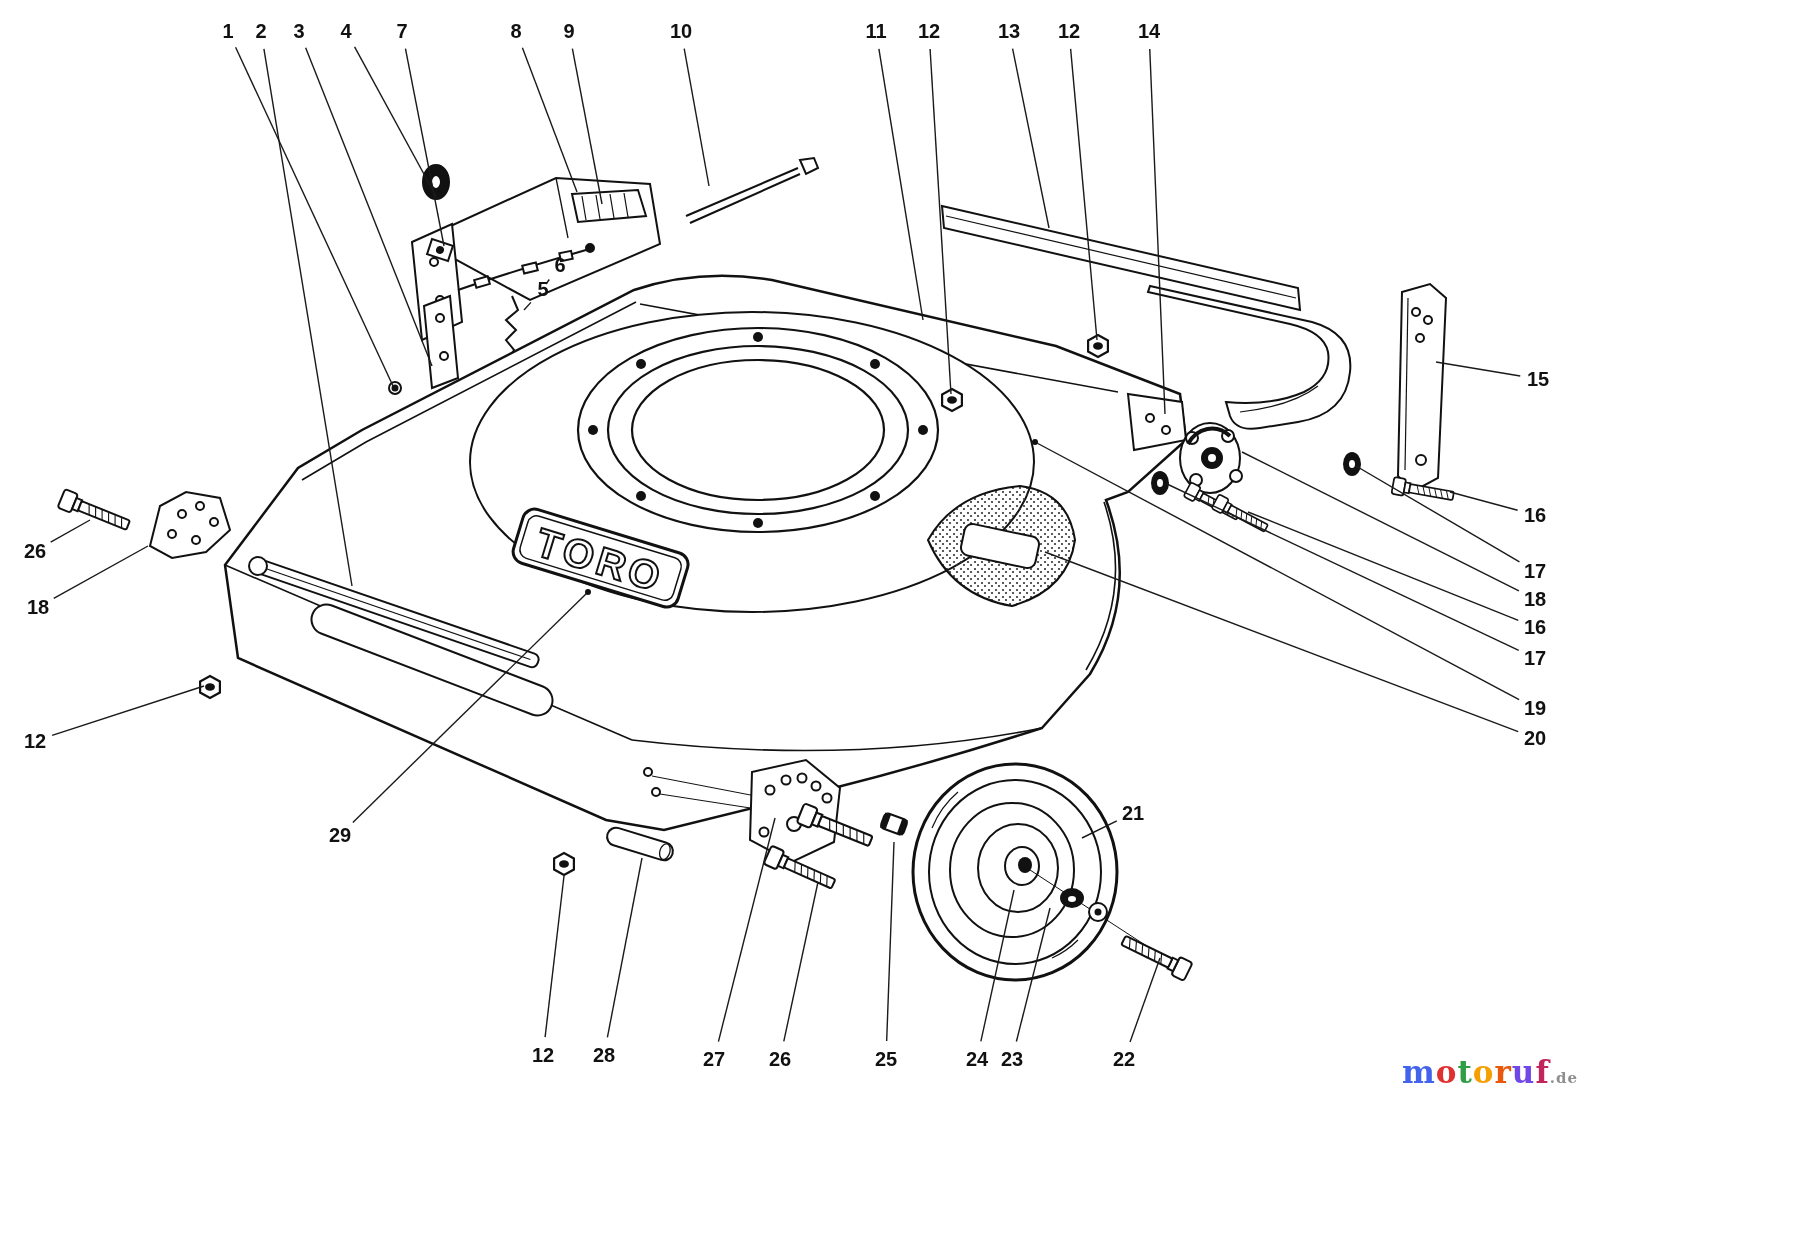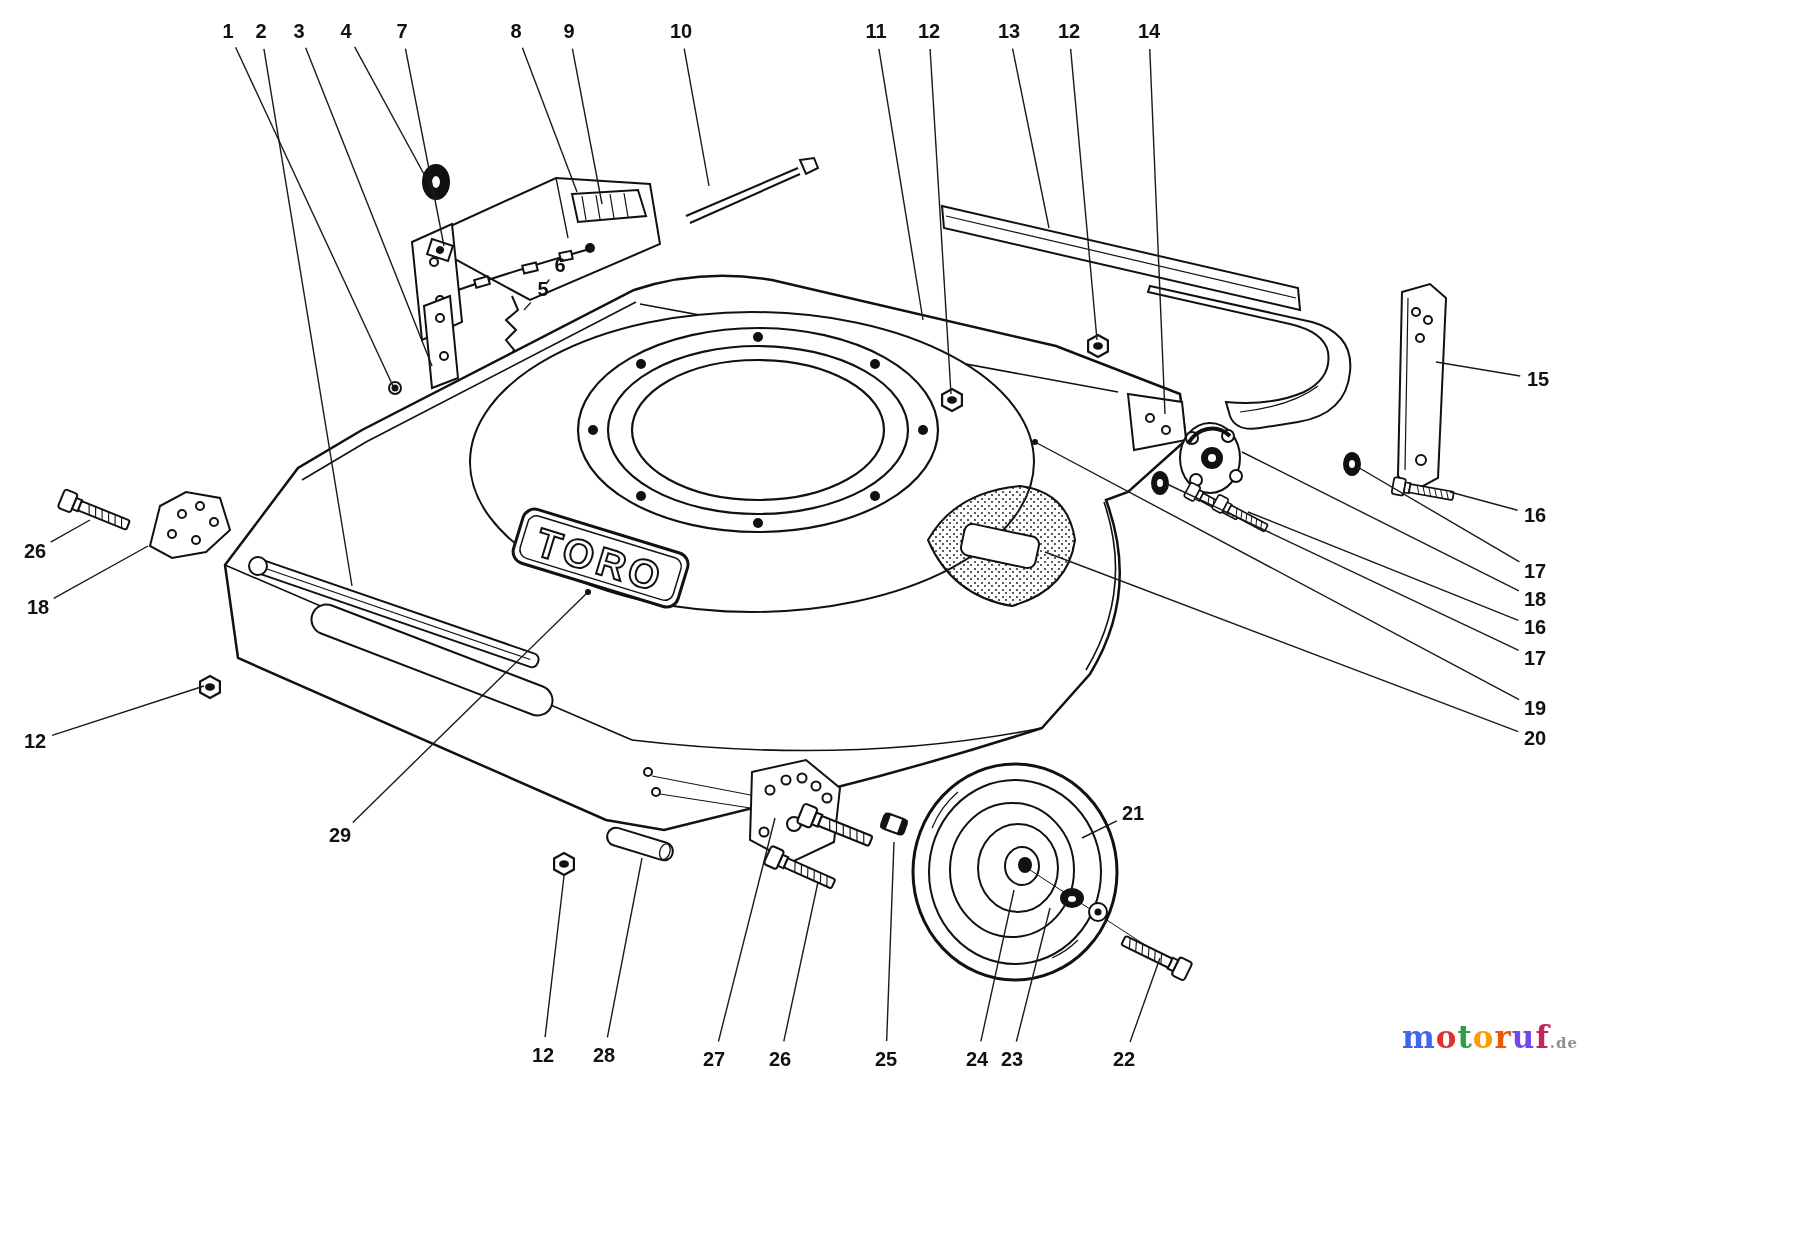--- a/index.html
+++ b/index.html
@@ -1,21 +1,21 @@
 <!DOCTYPE html>
 <html><head>
 <meta charset="utf-8">
 <style>
   html,body{margin:0;padding:0;background:#e9e9e9;}
   .stage{position:relative;width:1800px;height:1247px;background:#ffffff;overflow:hidden;
          font-family:"Liberation Sans",sans-serif;}
   .stage > svg{position:absolute;left:0;top:0;}
   .callout{font-family:"Liberation Sans",sans-serif;font-weight:bold;font-size:20px;fill:#111;text-anchor:middle;}
   .leader{stroke:#1a1a1a;stroke-width:1.4;fill:none;}
-  .watermark{position:absolute;left:1402px;top:1019px;font-family:"DejaVu Serif",serif;
+  .watermark{position:absolute;left:1402px;top:1054px;font-family:"DejaVu Serif",serif;
              font-weight:bold;font-size:31px;letter-spacing:1px;cursor:pointer;user-select:none;}
   .watermark .suffix{font-size:15px;font-weight:bold;}
 </style>
 </head>
 <body>
 
 <div class="stage">
 
 <svg width="1800" height="1247" viewBox="0 0 1800 1247">
   <defs>

